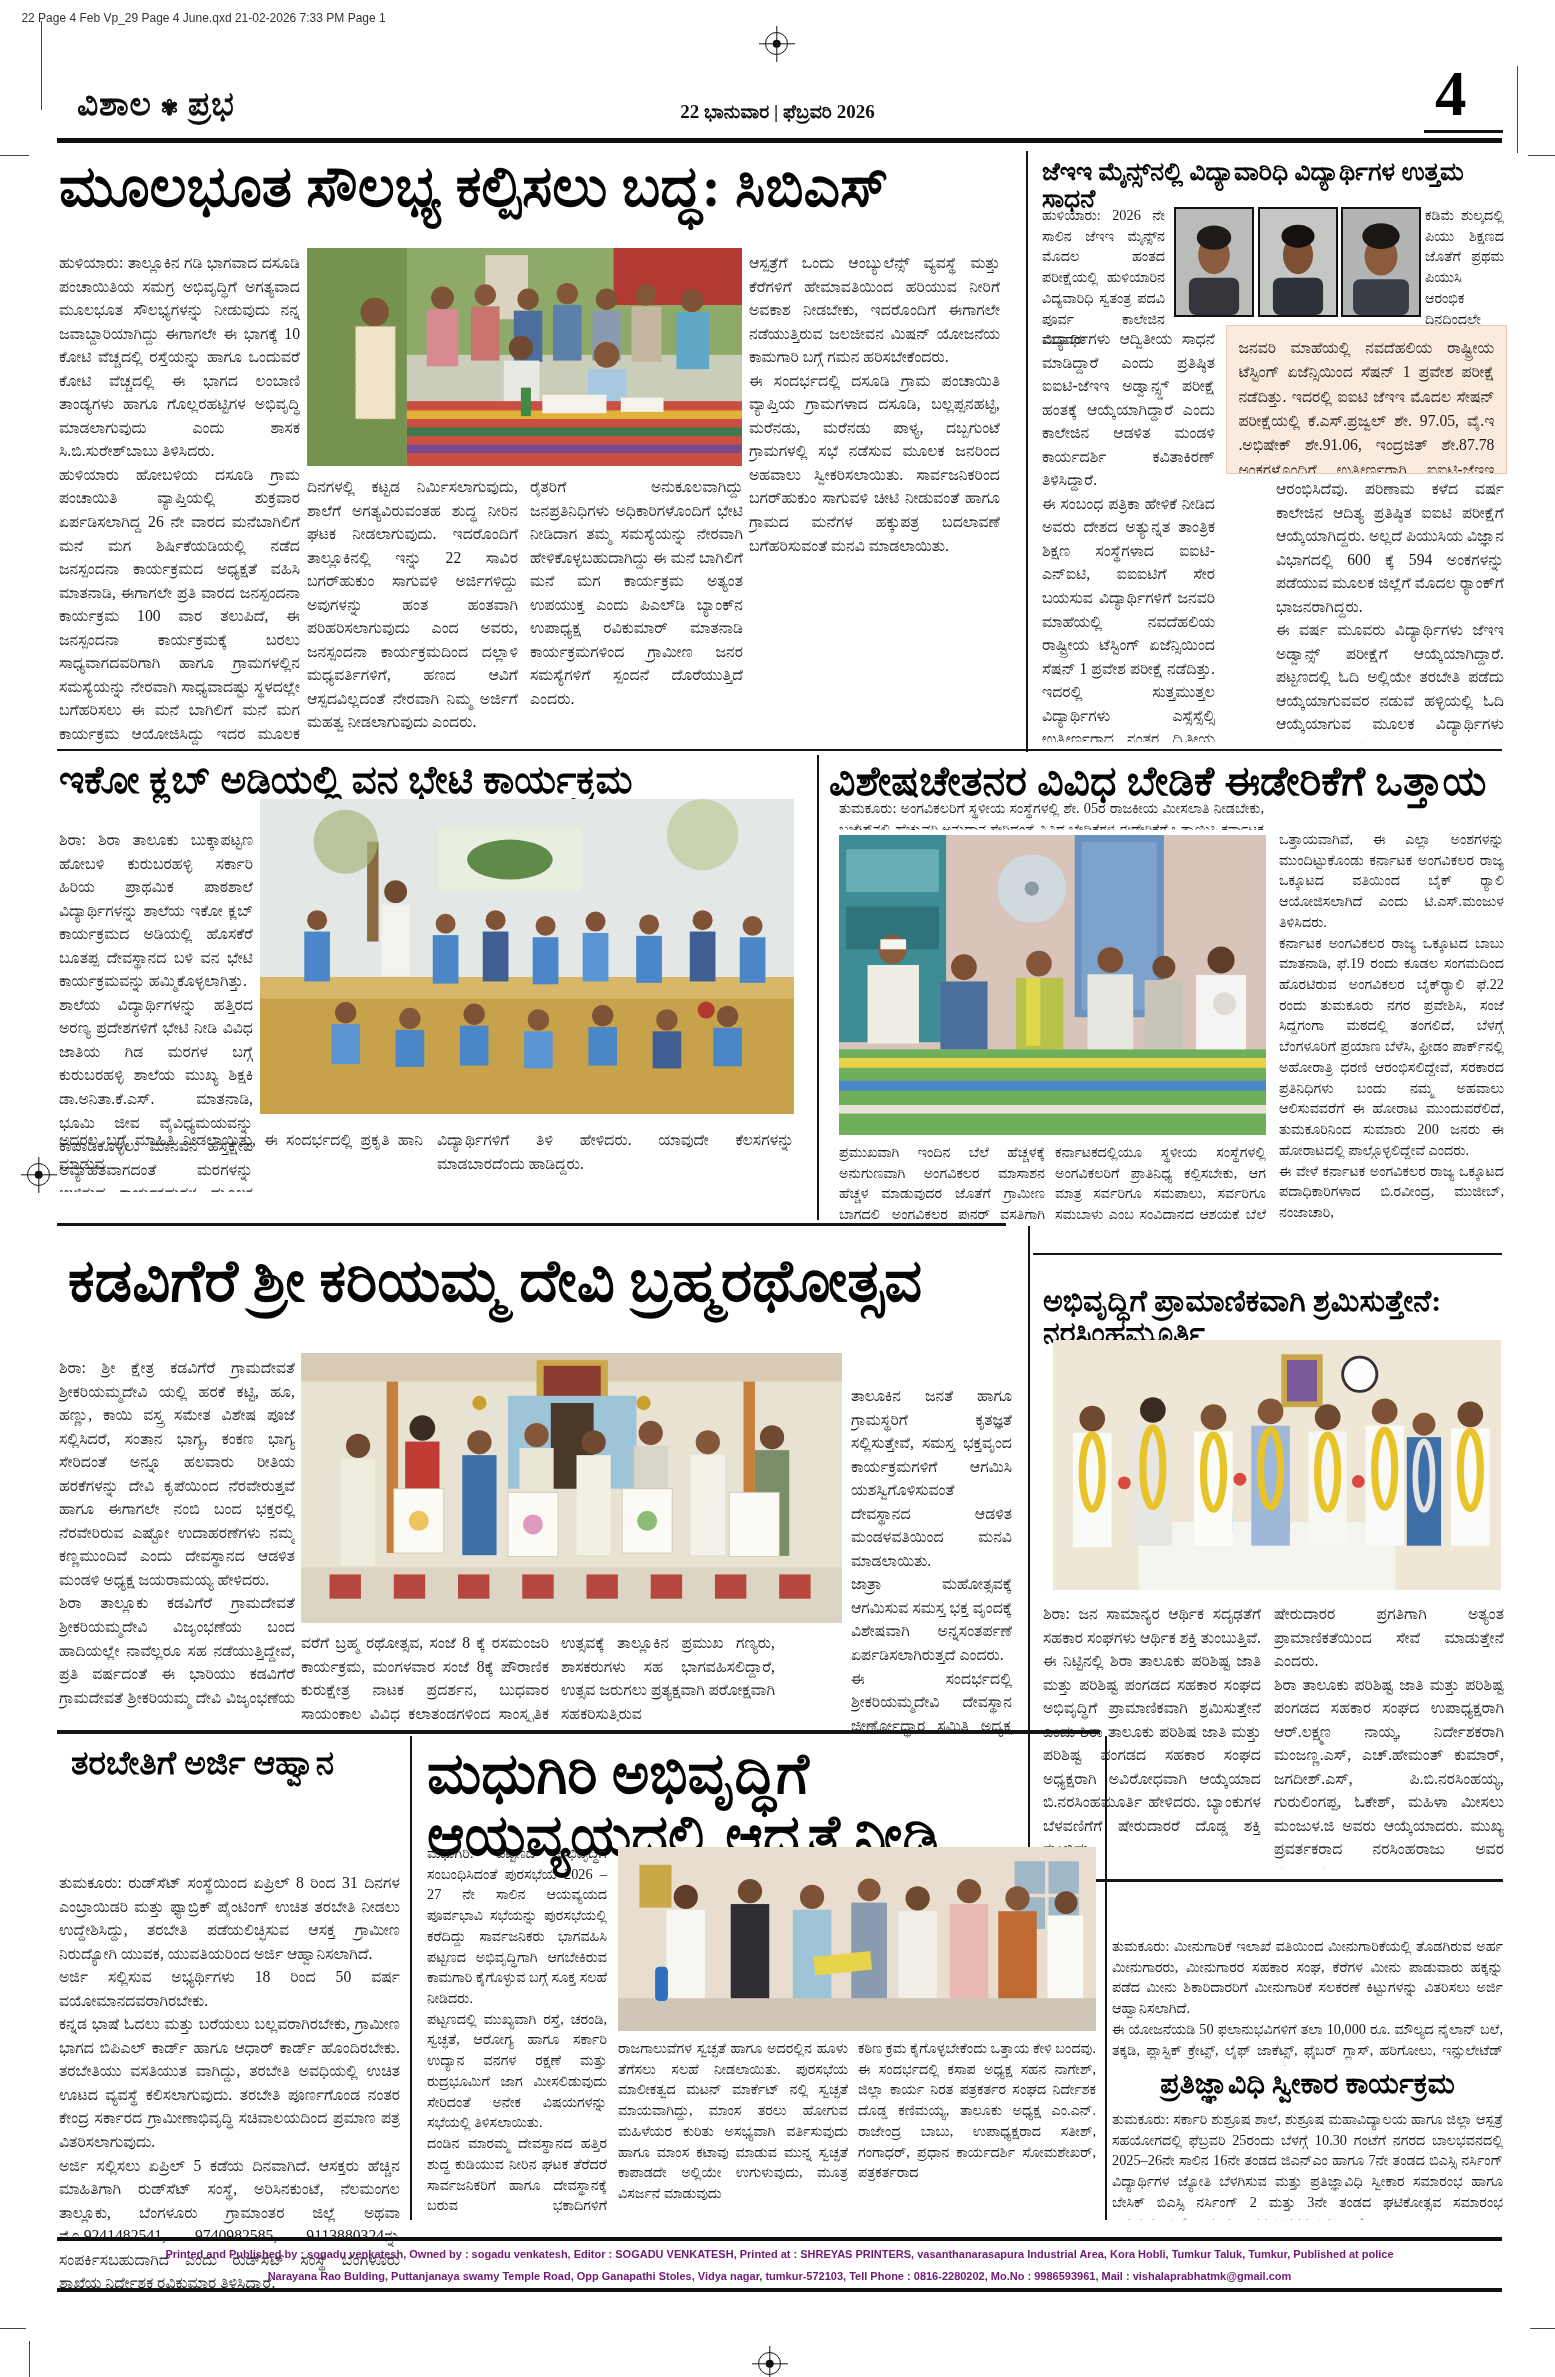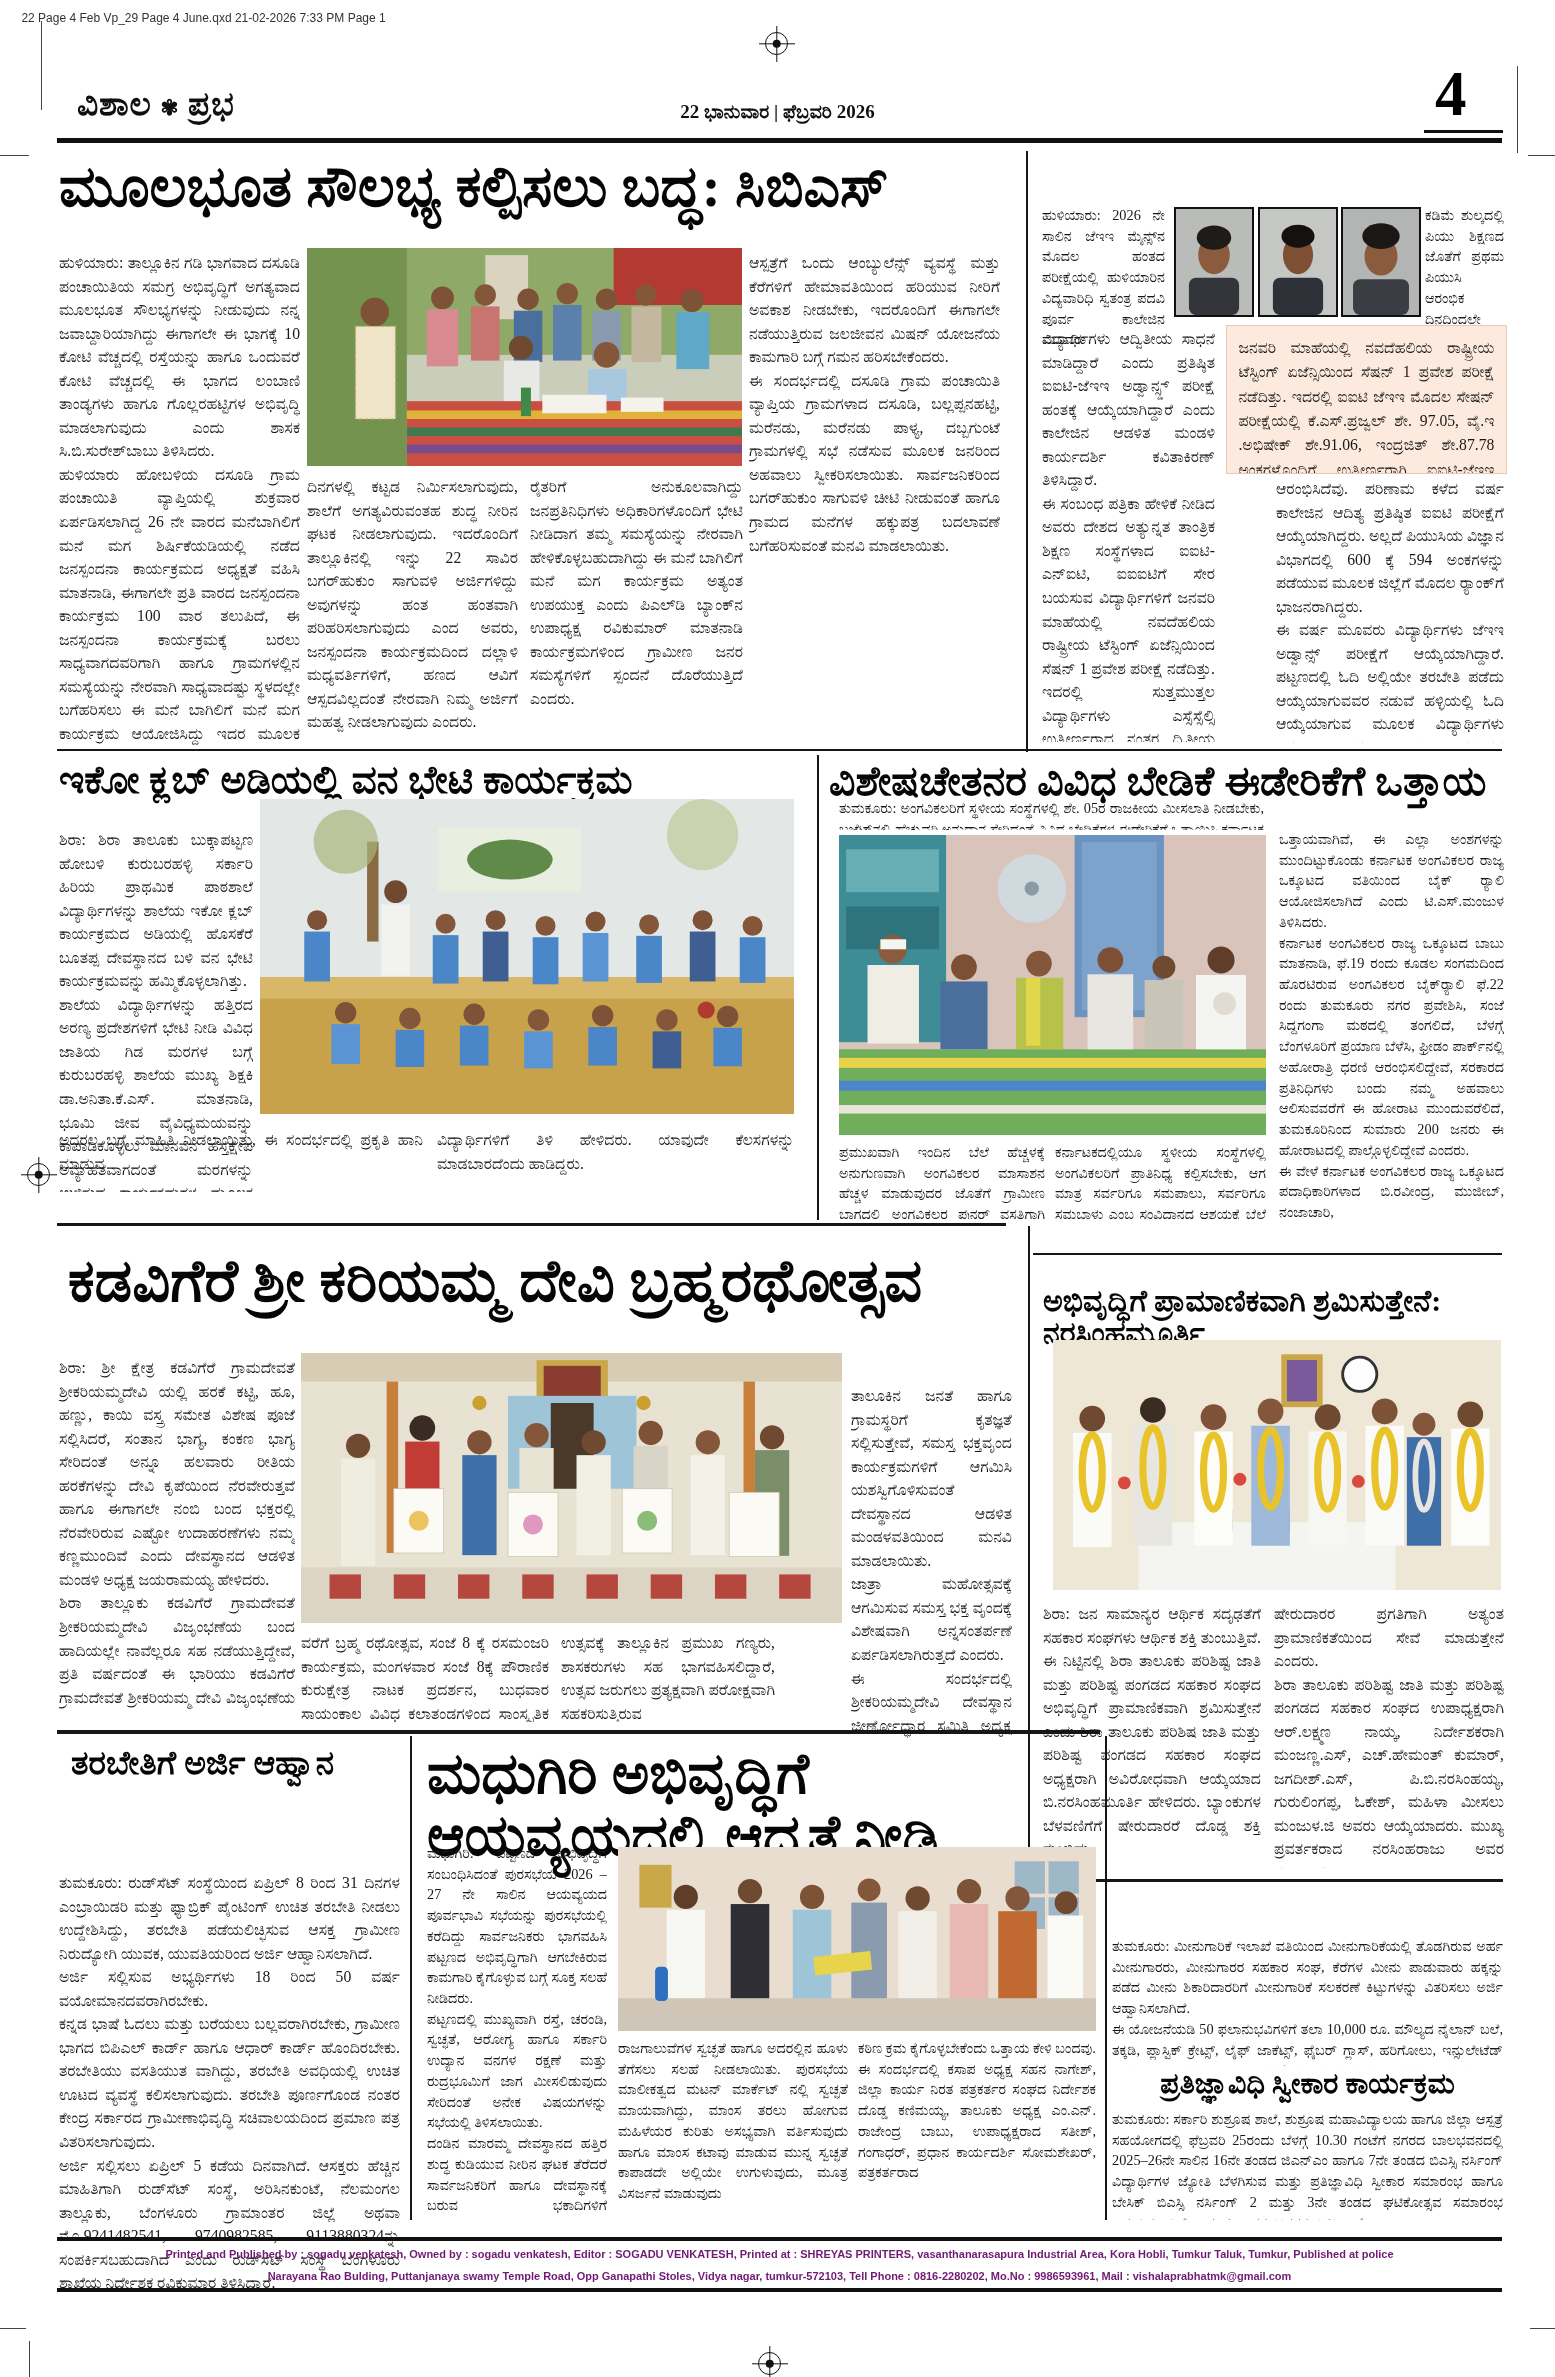--- a/index.html
+++ b/index.html
@@ -106,20 +106,21 @@
     </svg>
   </div>
 
   <div class="col" style="left:307px;top:475px;width:211px;height:277px;">ದಿನಗಳಲ್ಲಿ ಕಟ್ಟಡ ನಿರ್ಮಿಸಲಾಗುವುದು, ಶಾಲೆಗೆ ಅಗತ್ಯವಿರುವಂತಹ ಶುದ್ಧ ನೀರಿನ ಘಟಕ ನೀಡಲಾಗುವುದು. ಇದರೊಂದಿಗೆ ತಾಲ್ಲೂಕಿನಲ್ಲಿ ಇನ್ನು 22 ಸಾವಿರ ಬಗರ್‌ಹುಕುಂ ಸಾಗುವಳಿ ಅರ್ಜಿಗಳಿದ್ದು ಅವುಗಳನ್ನು ಹಂತ ಹಂತವಾಗಿ ಪರಿಹರಿಸಲಾಗುವುದು ಎಂದ ಅವರು, ಜನಸ್ಪಂದನಾ ಕಾರ್ಯಕ್ರಮದಿಂದ ದಲ್ಲಾಳಿ ಮಧ್ಯವರ್ತಿಗಳಿಗೆ, ಹಣದ ಆವಿಗೆ ಆಸ್ಪದವಿಲ್ಲದಂತೆ ನೇರವಾಗಿ ನಿಮ್ಮ ಅರ್ಜಿಗೆ ಮಹತ್ವ ನೀಡಲಾಗುವುದು ಎಂದರು.</div>
   <div class="col" style="left:530px;top:475px;width:213px;height:277px;">ರೈತರಿಗೆ ಅನುಕೂಲವಾಗಿದ್ದು ಜನಪ್ರತಿನಿಧಿಗಳು ಅಧಿಕಾರಿಗಳೊಂದಿಗೆ ಭೇಟಿ ನೀಡಿದಾಗ ತಮ್ಮ ಸಮಸ್ಯೆಯನ್ನು ನೇರವಾಗಿ ಹೇಳಿಕೊಳ್ಳಬಹುದಾಗಿದ್ದು ಈ ಮನೆ ಬಾಗಿಲಿಗೆ ಮನೆ ಮಗ ಕಾರ್ಯಕ್ರಮ ಅತ್ಯಂತ ಉಪಯುಕ್ತ ಎಂದು ಪಿಎಲ್‌ಡಿ ಬ್ಯಾಂಕ್‌ನ ಉಪಾಧ್ಯಕ್ಷ ರವಿಕುಮಾರ್ ಮಾತನಾಡಿ ಕಾರ್ಯಕ್ರಮಗಳಿಂದ ಗ್ರಾಮೀಣ ಜನರ ಸಮಸ್ಯೆಗಳಿಗೆ ಸ್ಪಂದನೆ ದೊರೆಯುತ್ತಿದೆ ಎಂದರು.</div>
   <div class="col" style="left:749px;top:251px;width:251px;height:500px;">ಆಸ್ಪತ್ರೆಗೆ ಒಂದು ಆಂಬ್ಯುಲೆನ್ಸ್ ವ್ಯವಸ್ಥೆ ಮತ್ತು ಕೆರೆಗಳಿಗೆ ಹೇಮಾವತಿಯಿಂದ ಹರಿಯುವ ನೀರಿಗೆ ಅವಕಾಶ ನೀಡಬೇಕು, ಇದರೊಂದಿಗೆ ಈಗಾಗಲೇ ನಡೆಯುತ್ತಿರುವ ಜಲಜೀವನ ಮಿಷನ್ ಯೋಜನೆಯ ಕಾಮಗಾರಿ ಬಗ್ಗೆ ಗಮನ ಹರಿಸಬೇಕೆಂದರು.
 ಈ ಸಂದರ್ಭದಲ್ಲಿ ದಸೂಡಿ ಗ್ರಾಮ ಪಂಚಾಯಿತಿ ವ್ಯಾಪ್ತಿಯ ಗ್ರಾಮಗಳಾದ ದಸೂಡಿ, ಬಲ್ಲಪ್ಪನಹಟ್ಟಿ, ಮರೆನಡು, ಮರೆನಡು ಪಾಳ್ಯ, ದಬ್ಬಗುಂಟೆ ಗ್ರಾಮಗಳಲ್ಲಿ ಸಭೆ ನಡೆಸುವ ಮೂಲಕ ಜನರಿಂದ ಅಹವಾಲು ಸ್ವೀಕರಿಸಲಾಯಿತು. ಸಾರ್ವಜನಿಕರಿಂದ ಬಗರ್‌ಹುಕುಂ ಸಾಗುವಳಿ ಚೀಟಿ ನೀಡುವಂತೆ ಹಾಗೂ ಗ್ರಾಮದ ಮನೆಗಳ ಹಕ್ಕುಪತ್ರ ಬದಲಾವಣೆ ಬಗೆಹರಿಸುವಂತೆ ಮನವಿ ಮಾಡಲಾಯಿತು.</div>
 
   <div class="vd" style="left:1026px;top:151px;height:601px;"></div>
 
+  <div class="abs hl" style="left:1042px;top:158px;width:463px;font-size:25px;">ಜೆಇಇ ಮೈನ್ಸ್‌ನಲ್ಲಿ ವಿದ್ಯಾವಾರಿಧಿ ವಿದ್ಯಾರ್ಥಿಗಳ ಉತ್ತಮ ಸಾಧನೆ</div>
   <div class="col small" style="left:1042px;top:205px;width:123px;height:257px;">ಹುಳಿಯಾರು: 2026 ನೇ ಸಾಲಿನ ಜೆಇಇ ಮೈನ್ಸ್‌ನ ಮೊದಲ ಹಂತದ ಪರೀಕ್ಷೆಯಲ್ಲಿ ಹುಳಿಯಾರಿನ ವಿದ್ಯವಾರಿಧಿ ಸ್ವತಂತ್ರ ಪದವಿ ಪೂರ್ವ ಕಾಲೇಜಿನ ಮೂವರು</div>
 
   <div class="photo pframe" style="left:1174px;top:207px;width:76px;height:106px;">
     <svg viewBox="0 0 106 148" preserveAspectRatio="none">
       <rect width="106" height="148" fill="#b9bcb9"></rect>
       <rect x="18" y="96" width="70" height="52" rx="10" fill="#34353b"></rect>
       <ellipse cx="53" cy="64" rx="22" ry="27" fill="#8a5c3d"></ellipse>
       <ellipse cx="53" cy="40" rx="24" ry="17" fill="#1e1b19"></ellipse>
     </svg>
   </div>

